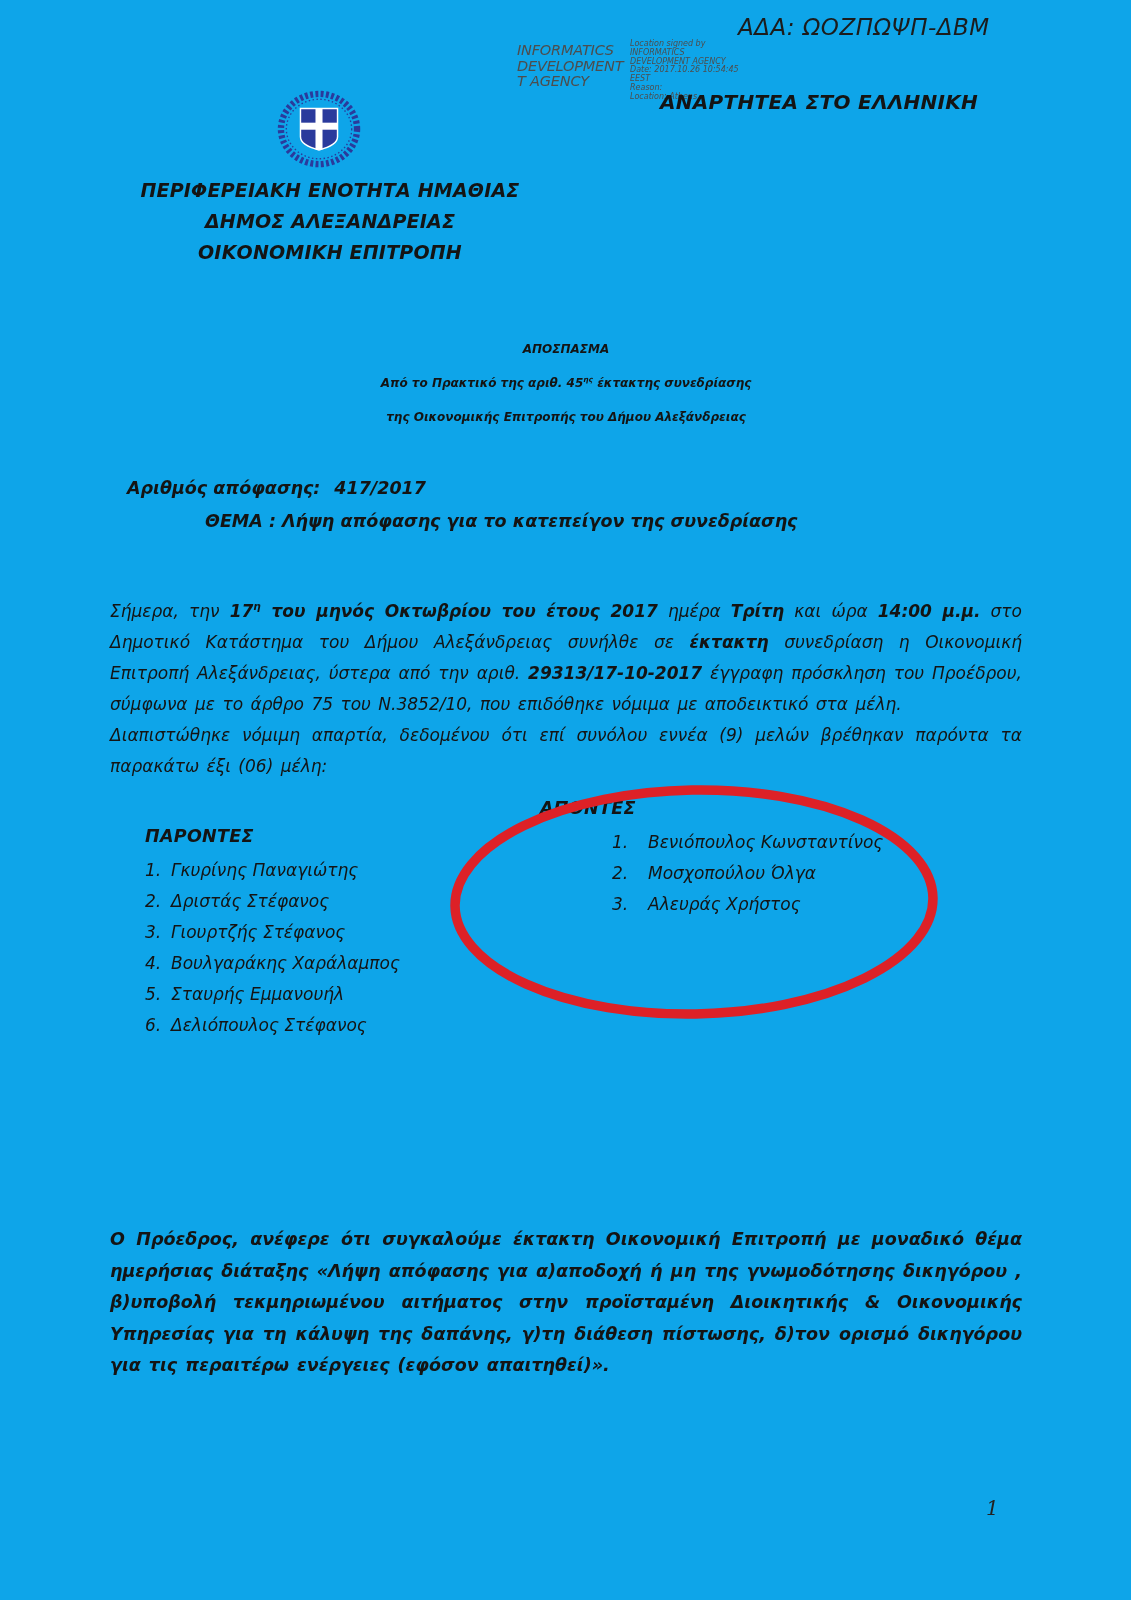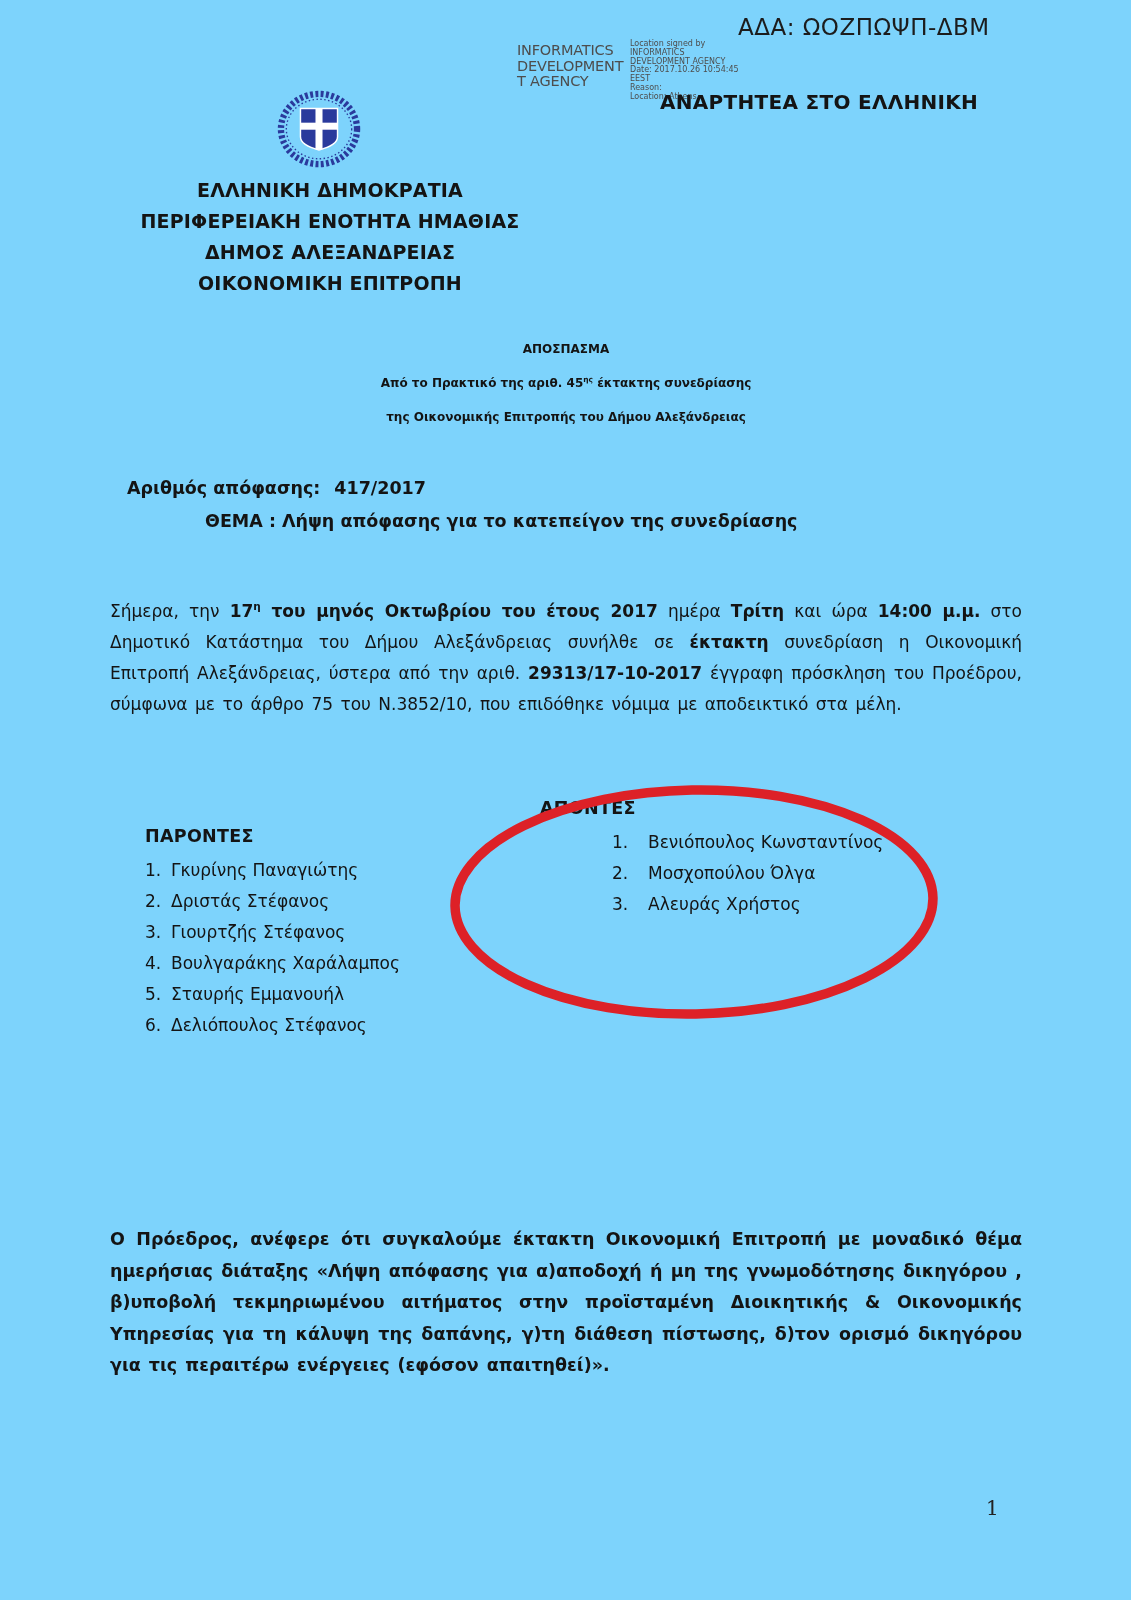--- a/index.html
+++ b/index.html
@@ -1,23 +1,24 @@
 <!DOCTYPE html>
 <html lang="el"><head>
 <meta charset="utf-8">
 <style>
   html,body { margin:0; padding:0; background:#888; }
   #page {
     position:relative;
     width:1131px; height:1600px;
-    background:#7dd3fc;
+    background:#0ea5e9;
     margin:0 auto;
     font-family:"DejaVu Sans", sans-serif;
     color:#141414;
     overflow:hidden;
+    font-style:italic;
   }
   .abs { position:absolute; }
   .b { font-weight:bold; }
 
   #ada-code { top:14px; left:738px; font-size:23px; letter-spacing:.5px; color:#1c1c1c; }
 
   #sig-block { top:40px; left:517px; width:270px; }
   #sig-agency {
     position:absolute; top:3px; left:0; width:112px;
     font-size:14.5px; line-height:15.5px; color:#4d4d4d;
@@ -108,21 +109,20 @@
 
   <svg class="abs" id="emblem" viewBox="0 0 92 82" xmlns="http://www.w3.org/2000/svg" aria-hidden="true">
     <ellipse cx="46" cy="40" rx="39" ry="36" fill="none" stroke="#2a3a9c" stroke-width="6.5" stroke-dasharray="3 2.4"></ellipse>
     <ellipse cx="46" cy="40" rx="33.5" ry="30.5" fill="none" stroke="#2a3a9c" stroke-width="1.4" stroke-dasharray="1.5 2.5"></ellipse>
     <path d="M27 19 h38 v29 c0 7 -9 11 -19 13.5 c-10 -2.5 -19 -6.5 -19 -13.5 z" fill="#2a3a9c" stroke="#ffffff" stroke-width="1.5"></path>
     <rect x="42.4" y="19" width="7.2" height="42" fill="#ffffff"></rect>
     <rect x="27" y="33.5" width="38" height="7.2" fill="#ffffff"></rect>
   </svg>
 
   <div class="abs" id="letterhead">
-    <div>ΕΛΛΗΝΙΚΗ ΔΗΜΟΚΡΑΤΙΑ</div>
     <div>ΠΕΡΙΦΕΡΕΙΑΚΗ ΕΝΟΤΗΤΑ ΗΜΑΘΙΑΣ</div>
     <div>ΔΗΜΟΣ ΑΛΕΞΑΝΔΡΕΙΑΣ</div>
     <div>ΟΙΚΟΝΟΜΙΚΗ ΕΠΙΤΡΟΠΗ</div>
   </div>
 
   <div class="abs" id="title-block">
     <div>ΑΠΟΣΠΑΣΜΑ</div>
     <div><span>Από το Πρακτικό της αριθ. 45</span><sup>ης</sup><span> έκτακτης συνεδρίασης</span></div>
     <div>της Οικονομικής Επιτροπής του Δήμου Αλεξάνδρειας</div>
   </div>
@@ -130,20 +130,21 @@
   <div class="abs" id="decision-line">
     <span>Αριθμός απόφασης:</span><span class="gap"></span><span>417/2017</span>
   </div>
 
   <div class="abs" id="subject-line">ΘΕΜΑ : Λήψη απόφασης για το κατεπείγον της συνεδρίασης</div>
 
   <div class="abs para" id="body-paragraphs">
     <div>
       <span>Σήμερα, την </span><span class="b">17</span><sup class="b">η</sup><span class="b"> του μηνός Οκτωβρίου του έτους 2017</span><span> ημέρα </span><span class="b">Τρίτη</span><span> και ώρα </span><span class="b">14:00 μ.μ.</span><span> στο Δημοτικό Κατάστημα του Δήμου Αλεξάνδρειας συνήλθε σε </span><span class="b">έκτακτη</span><span> συνεδρίαση η Οικονομική Επιτροπή Αλεξάνδρειας, ύστερα από την αριθ. </span><span class="b">29313/17-10-2017</span><span> έγγραφη πρόσκληση του Προέδρου, σύμφωνα με το άρθρο 75 του Ν.3852/10, που επιδόθηκε νόμιμα με αποδεικτικό στα μέλη.</span>
     </div>
+    <div>Διαπιστώθηκε νόμιμη απαρτία, δεδομένου ότι επί συνόλου εννέα (9) μελών βρέθηκαν παρόντα τα παρακάτω έξι (06) μέλη:</div>
   </div>
 
   <div class="abs" id="present-list">
     <div class="list-header">ΠΑΡΟΝΤΕΣ</div>
     <div class="member-row">
         <span class="num">1.</span>
         <span>Γκυρίνης Παναγιώτης</span>
       </div>
     <div class="member-row">
         <span class="num">2.</span>

